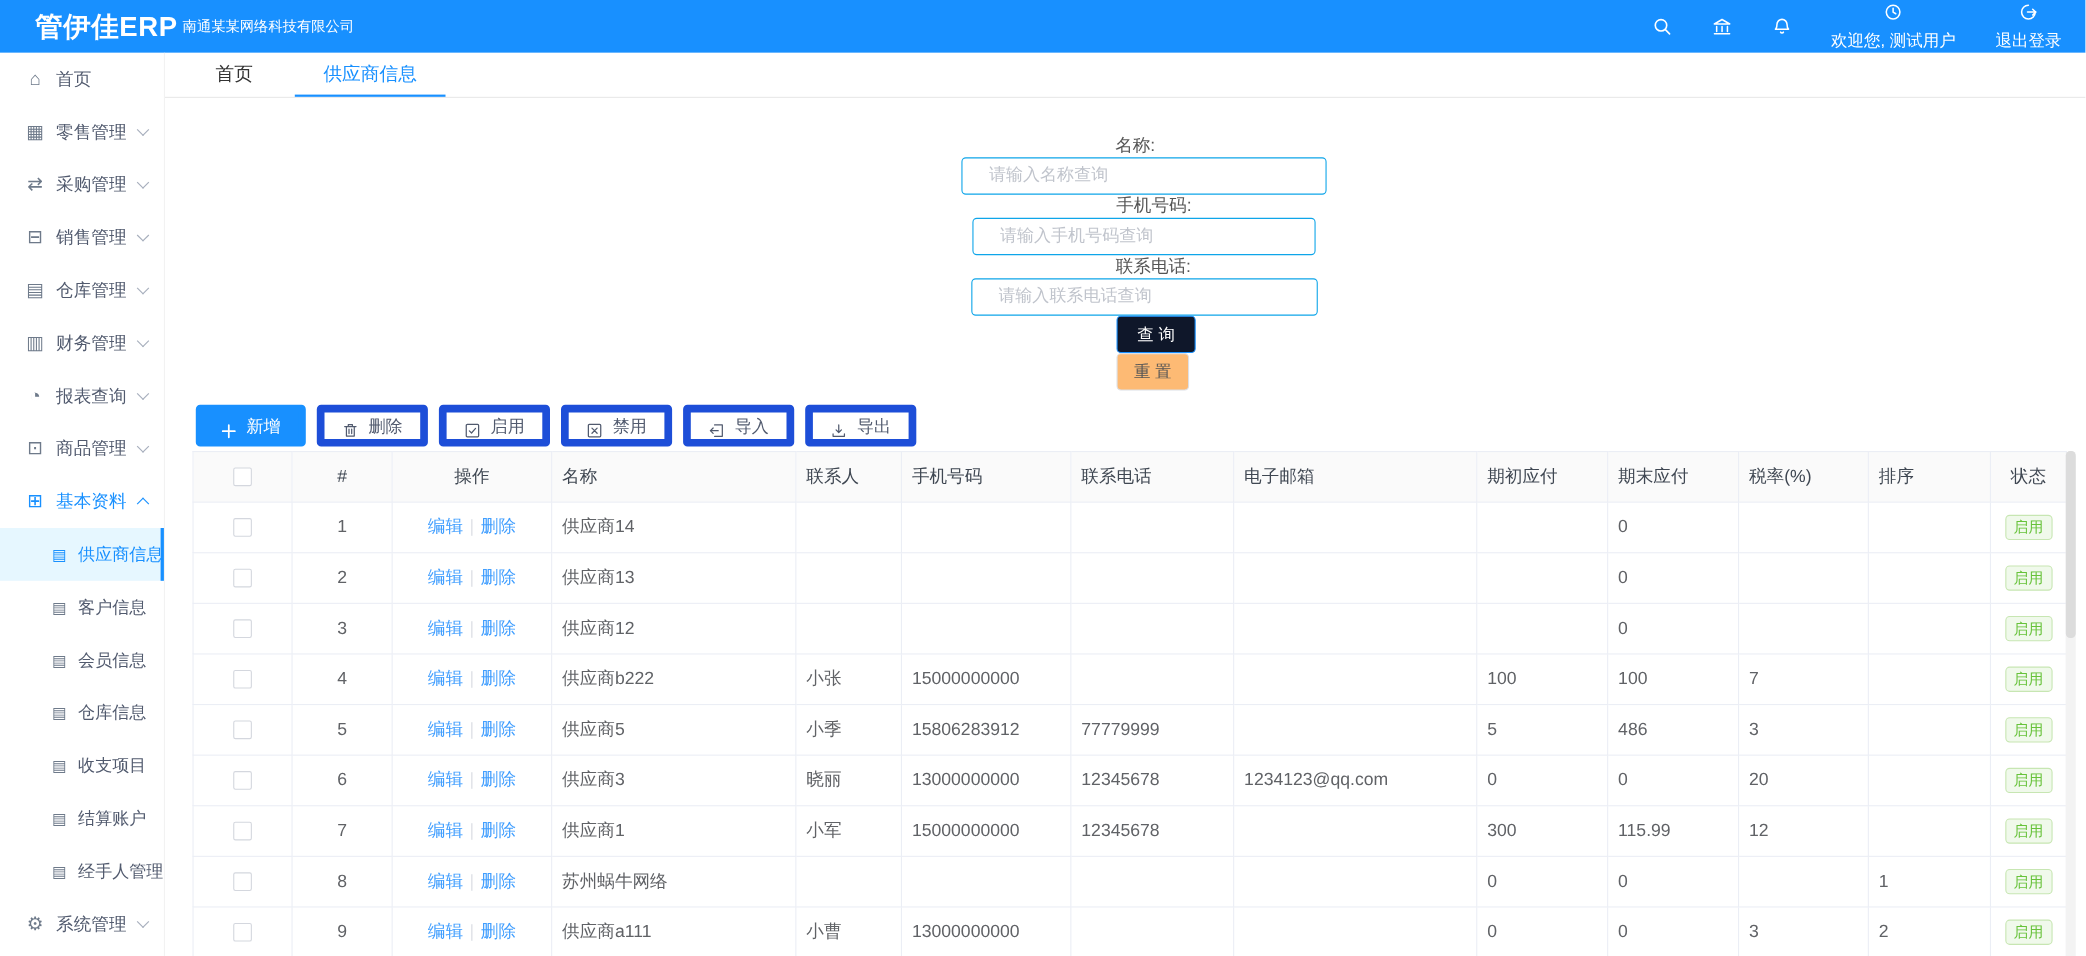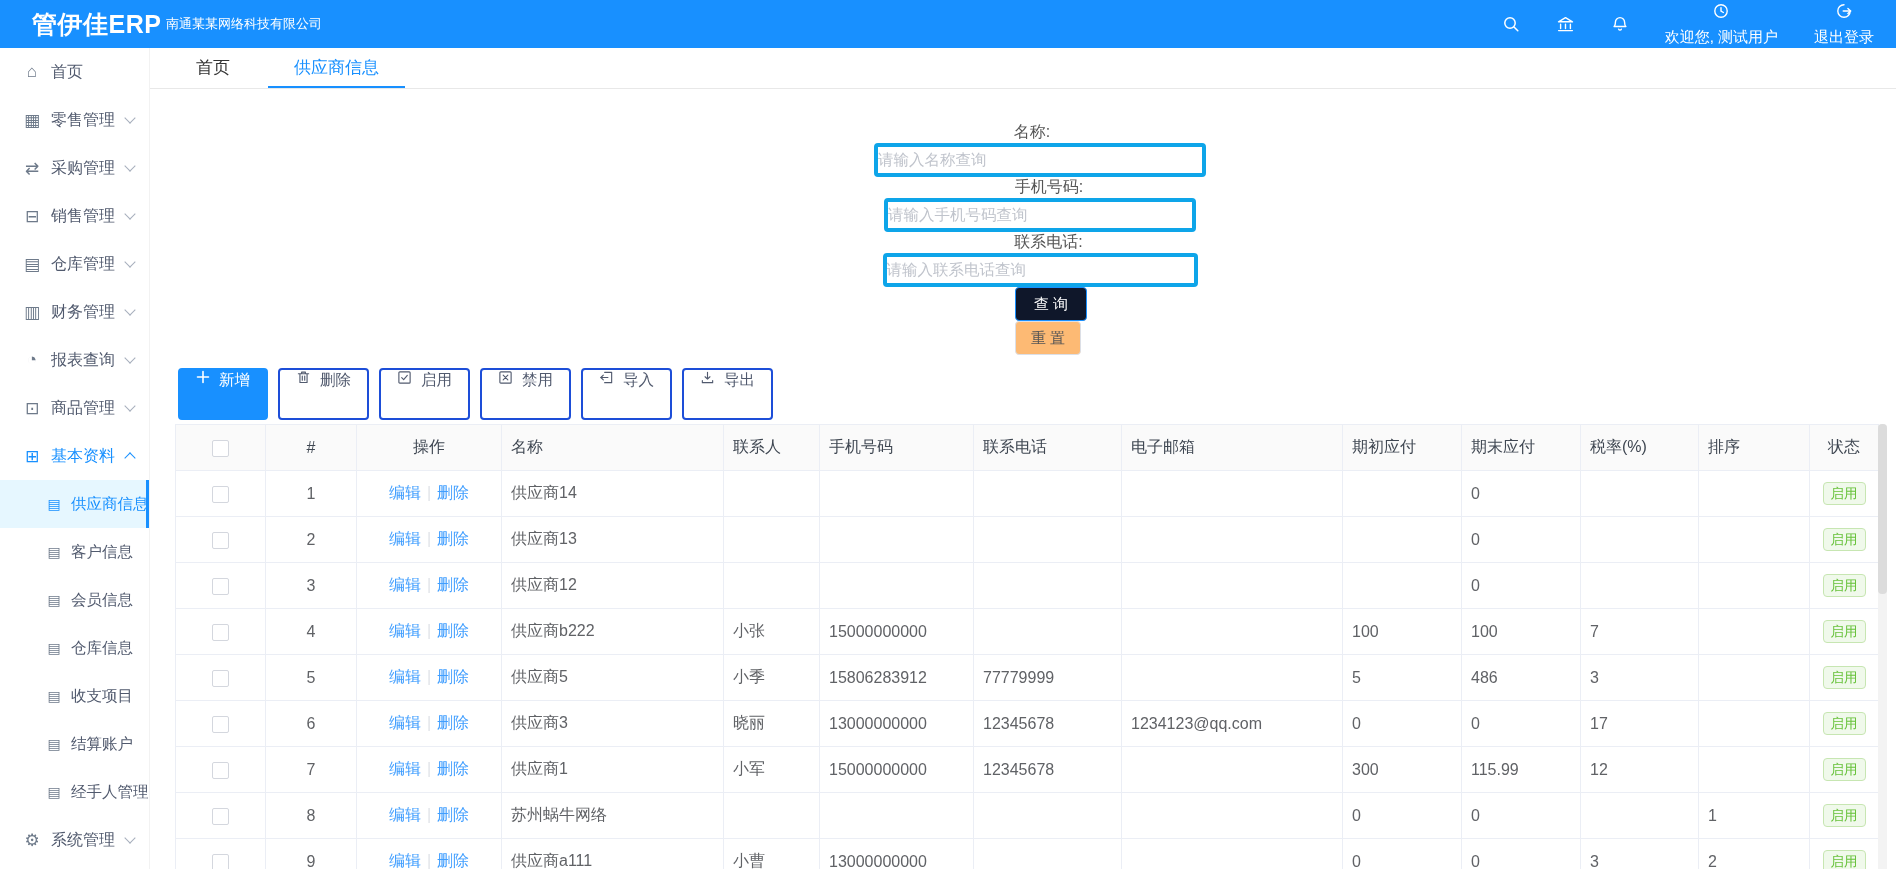--- a/index.html
+++ b/index.html
@@ -35,33 +35,33 @@
   .chev.left{transform:rotate(135deg);}
   .chev.right{transform:rotate(-45deg);}
   
   .main{position:absolute;top:48px;left:150px;width:1746px;height:821px;background:#fff;}
   .tabbar{height:40px;border-bottom:1px solid #e8e8e8;display:flex;align-items:stretch;padding-left:44px;}
   .tab{display:flex;align-items:center;margin-right:36px;padding:0 2px;font-size:17px;color:#333;border-bottom:2px solid transparent;cursor:pointer;}
   .tab.active{color:#1890ff;border-bottom-color:#1890ff;padding:0 26px;}
   
   .filters{display:flex;align-items:center;margin:33px 0 0 34px;font-size:16px;color:#555;flex-direction:column;}
   .filters label{margin-right:16px;white-space:nowrap;}
-  .filters input{height:34px;box-sizing:border-box;border:4px solid #0ea5e9;border-radius:4px;padding:0 0;font-size:15.5px;color:#333;outline:none;font-family:inherit;}
+  .filters input{height:34px;box-sizing:border-box;border:1px solid #0ea5e9;border-radius:4px;padding:0 24px;font-size:15.5px;color:#333;outline:none;font-family:inherit;}
   .filters input::placeholder{color:#c0c4cc;}
   .in-name{width:332px;}
   .in-phone{width:312px;margin-right:0;}
   .lbl2{margin-left:34px;}
   .lbl3{margin-left:33px;}
   .in-tel{width:315px;}
   .btn{box-sizing:border-box;border-radius:4px;font-size:15px;font-family:inherit;cursor:pointer;display:inline-flex;align-items:center;justify-content:center;}
   .btn-primary{height:34px;padding:0 18px;background:#0f172a;color:#fff;border:1px solid #1890ff;margin-left:22px;white-space:nowrap;}
   .btn-plain{height:34px;padding:0 15px;background:#fdba74;color:#555;border:1px solid #dcdfe6;margin-left:16px;white-space:nowrap;}
   
   .toolbar{display:flex;align-items:center;gap:10px;margin:13px 0 0 28px;}
-  .tbtn{height:52px;padding:0 16px;background:#fff;border:2px solid #1d4ed8;border-radius:4px;font-size:15.5px;color:#515a6e;display:inline-flex;align-items:flex-start;gap:9px;cursor:pointer;font-family:inherit;}
+  .tbtn{height:38px;padding:0 16px;background:#fff;border:7px solid #1d4ed8;border-radius:4px;font-size:15.5px;color:#515a6e;display:inline-flex;align-items:flex-end;gap:9px;cursor:pointer;font-family:inherit;}
   .tbtn.primary{background:#1890ff;border-color:#1890ff;color:#fff;}
   .tbtn svg{display:block;}
   
   .tablewrap{position:relative;margin:4px 0 0 25px;width:1712px;}
   table{border-collapse:collapse;width:1703px;table-layout:fixed;}
   th,td{border:1px solid #ebeef5;padding:0 9px;font-size:16px;overflow:hidden;white-space:nowrap;text-overflow:ellipsis;box-sizing:border-box;}
   th{height:46px;background:#fafafa;color:#3f4752;font-weight:500;text-align:left;}
   td{height:46px;color:#606266;text-align:left;}
   .tc{text-align:center;}
   .link{color:#409eff;cursor:pointer;text-decoration:none;}
@@ -379,21 +379,21 @@
           <td class="tc"><span class="cb"></span></td>
           <td class="tc">6</td>
           <td class="tc"><a class="link">编辑</a><span class="op-sep">|</span><a class="link">删除</a></td>
           <td>供应商3</td>
           <td>晓丽</td>
           <td>13000000000</td>
           <td>12345678</td>
           <td>1234123@qq.com</td>
           <td>0</td>
           <td>0</td>
-          <td>17</td>
+          <td>20</td>
           <td></td>
           <td class="tc"><span class="badge">启用</span></td>
         </tr>
         <tr>
           <td class="tc"><span class="cb"></span></td>
           <td class="tc">7</td>
           <td class="tc"><a class="link">编辑</a><span class="op-sep">|</span><a class="link">删除</a></td>
           <td>供应商1</td>
           <td>小军</td>
           <td>15000000000</td>

